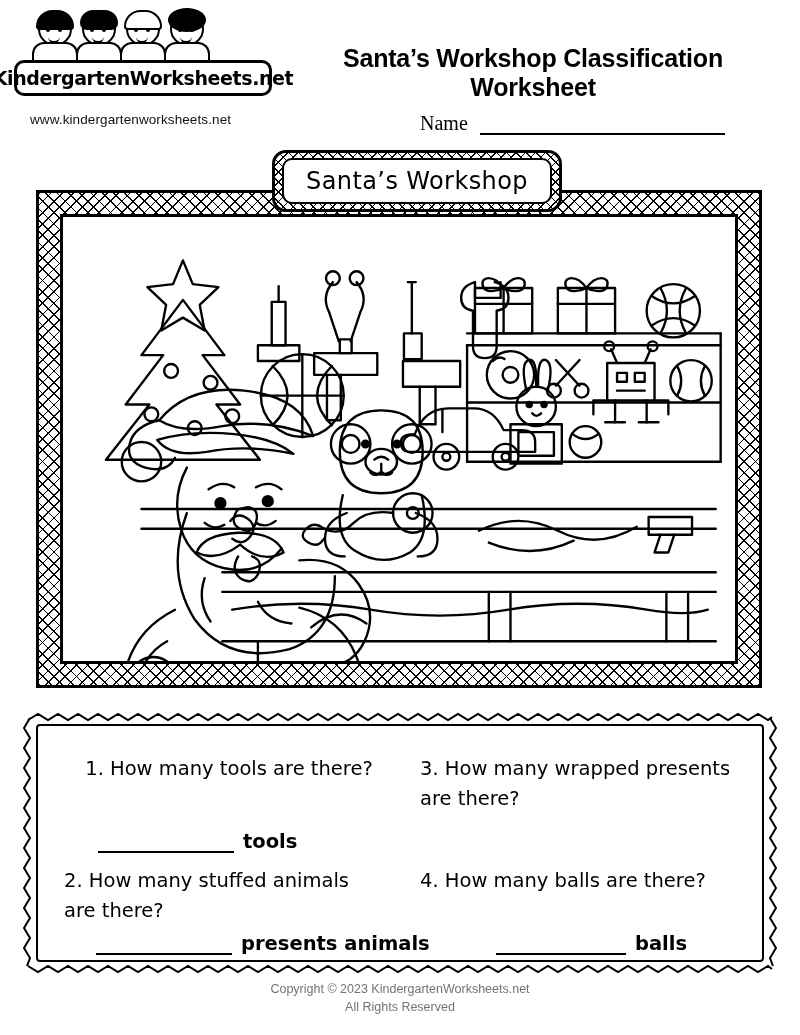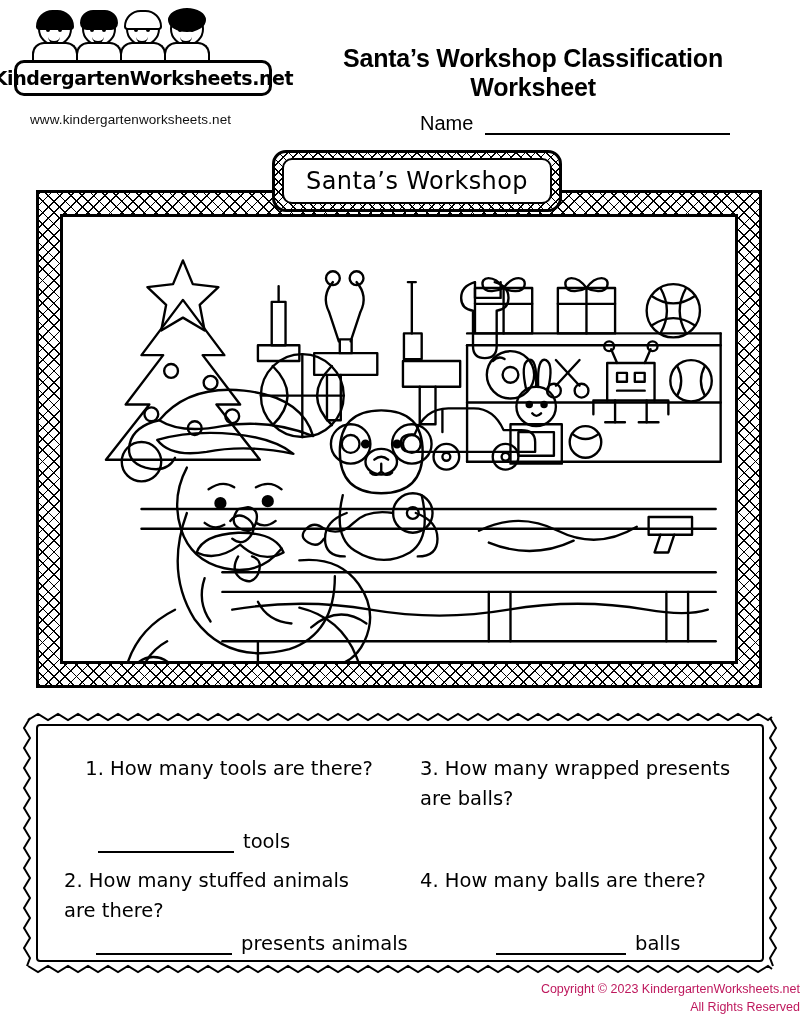--- a/index.html
+++ b/index.html
@@ -136,21 +136,21 @@
     margin-top: 16px;
   }
   .name-row {
     position: absolute;
     left: 420px;
     top: 112px;
     display: flex;
     align-items: flex-end;
     font-size: 20px;
   }
-  .name-label { margin-right: 12px; }
+  .name-label { margin-right: 12px; font-family: Liberation Serif, serif; }
   .name-line {
     width: 245px;
     border-bottom: 2px solid #000;
     height: 20px;
   }
 
   
   .picture-wrap {
     position: absolute;
     left: 36px;
@@ -242,40 +242,41 @@
     font-size: 19.5px;
     line-height: 30px;
     color: #000;
   }
   .ans {
     position: absolute;
     font-family: "DejaVu Sans", sans-serif;
     font-size: 19.5px;
     display: flex;
     align-items: flex-end;
+    font-weight: bold;
   }
   .ans .blank {
     display: inline-block;
     width: 136px;
     border-bottom: 2px solid #000;
     height: 18px;
     margin-right: 9px;
   }
   .ans .blank.short { width: 130px; }
 
   
   .footer {
     position: absolute;
     left: 0;
     top: 980px;
     width: 800px;
-    text-align: right;
+    text-align: center;
     font-size: 12.5px;
     font-family: "Liberation Sans", sans-serif;
-    color: #be185d;
+    color: #737373;
     line-height: 18px;
   }
 </style>
 </head>
 <body>
 
 <div class="header">
 
   <div class="logo-block">
     <div class="logo-kids">
@@ -590,21 +591,21 @@
       <span>2.</span>
       <span>How many stuffed animals are there?</span>
     </div>
     <div class="ans" style="left:58px; top:206px;">
       <span class="blank"></span>
       <span>presents animals</span>
     </div>
 
     <div class="q" style="left:382px; top:28px; width:330px;">
       <span>3.</span>
-      <span>How many wrapped presents are balls?</span>
+      <span>How many wrapped presents are there?</span>
     </div>
 
     <div class="q" style="left:382px; top:140px; width:330px;">
       <span>4.</span>
       <span>How many balls are there?</span>
     </div>
     <div class="ans" style="left:458px; top:206px;align-items:flex-end;">
       <span class="blank short"></span>
       <span>balls</span>
     </div>

